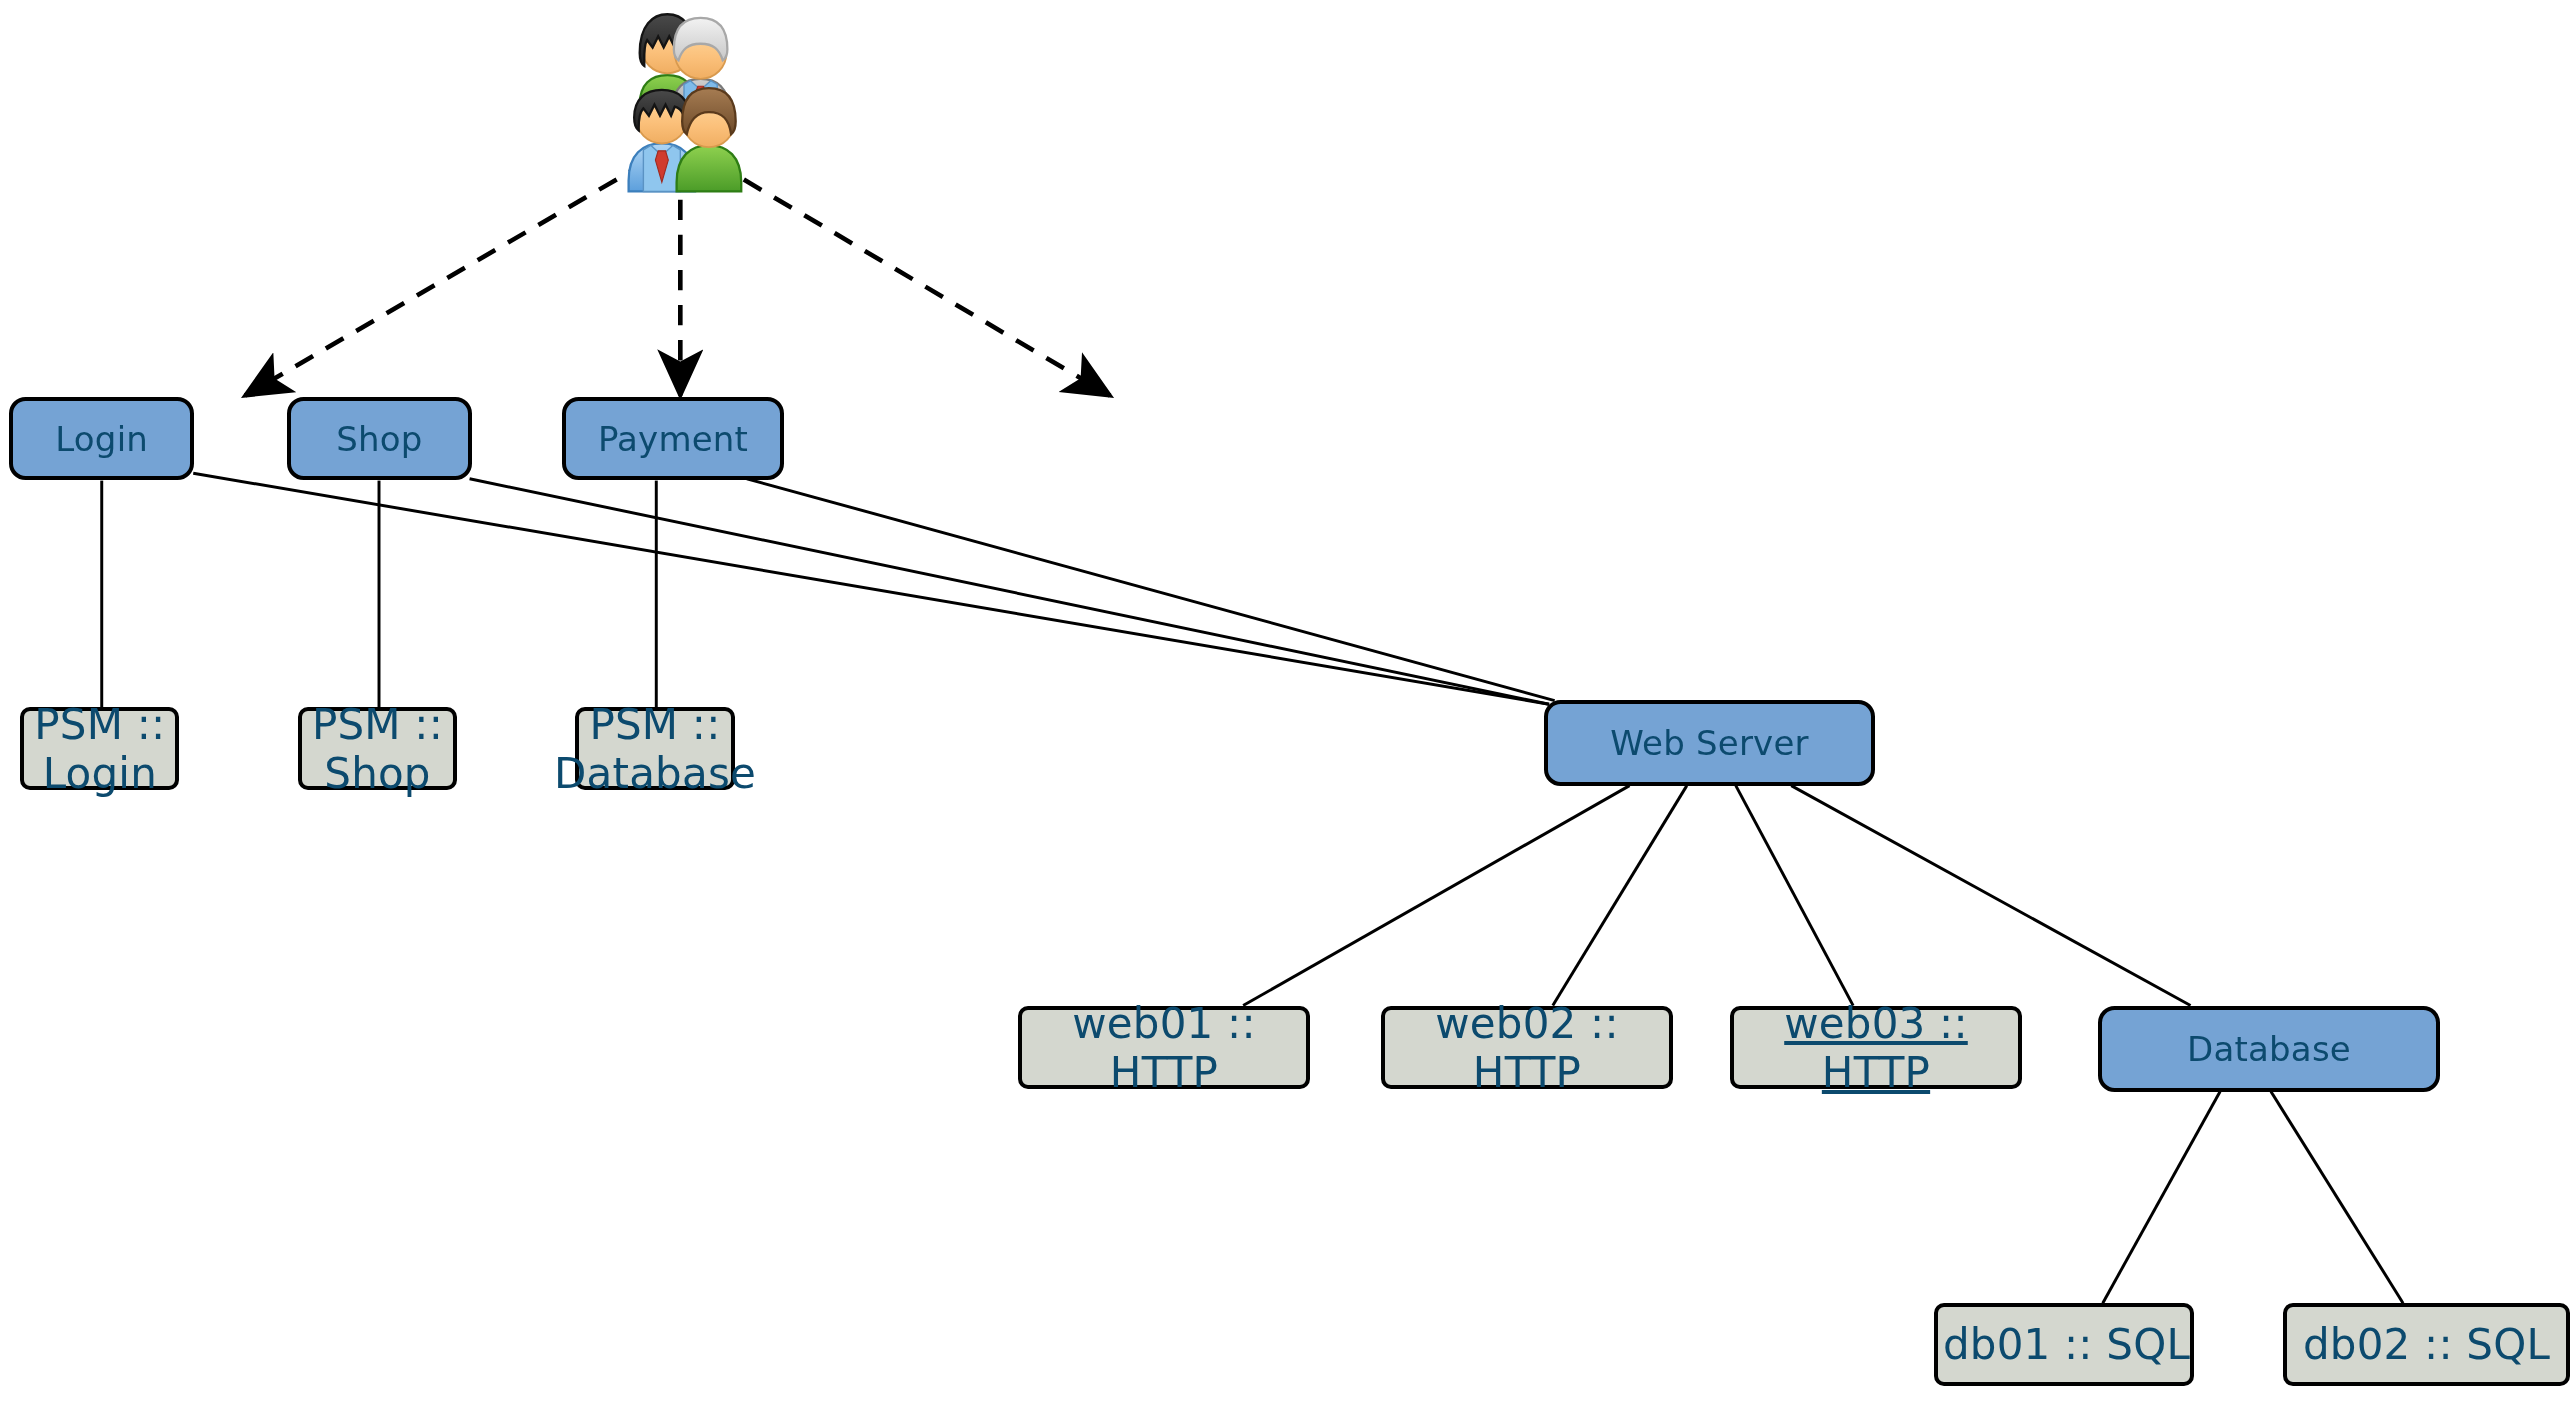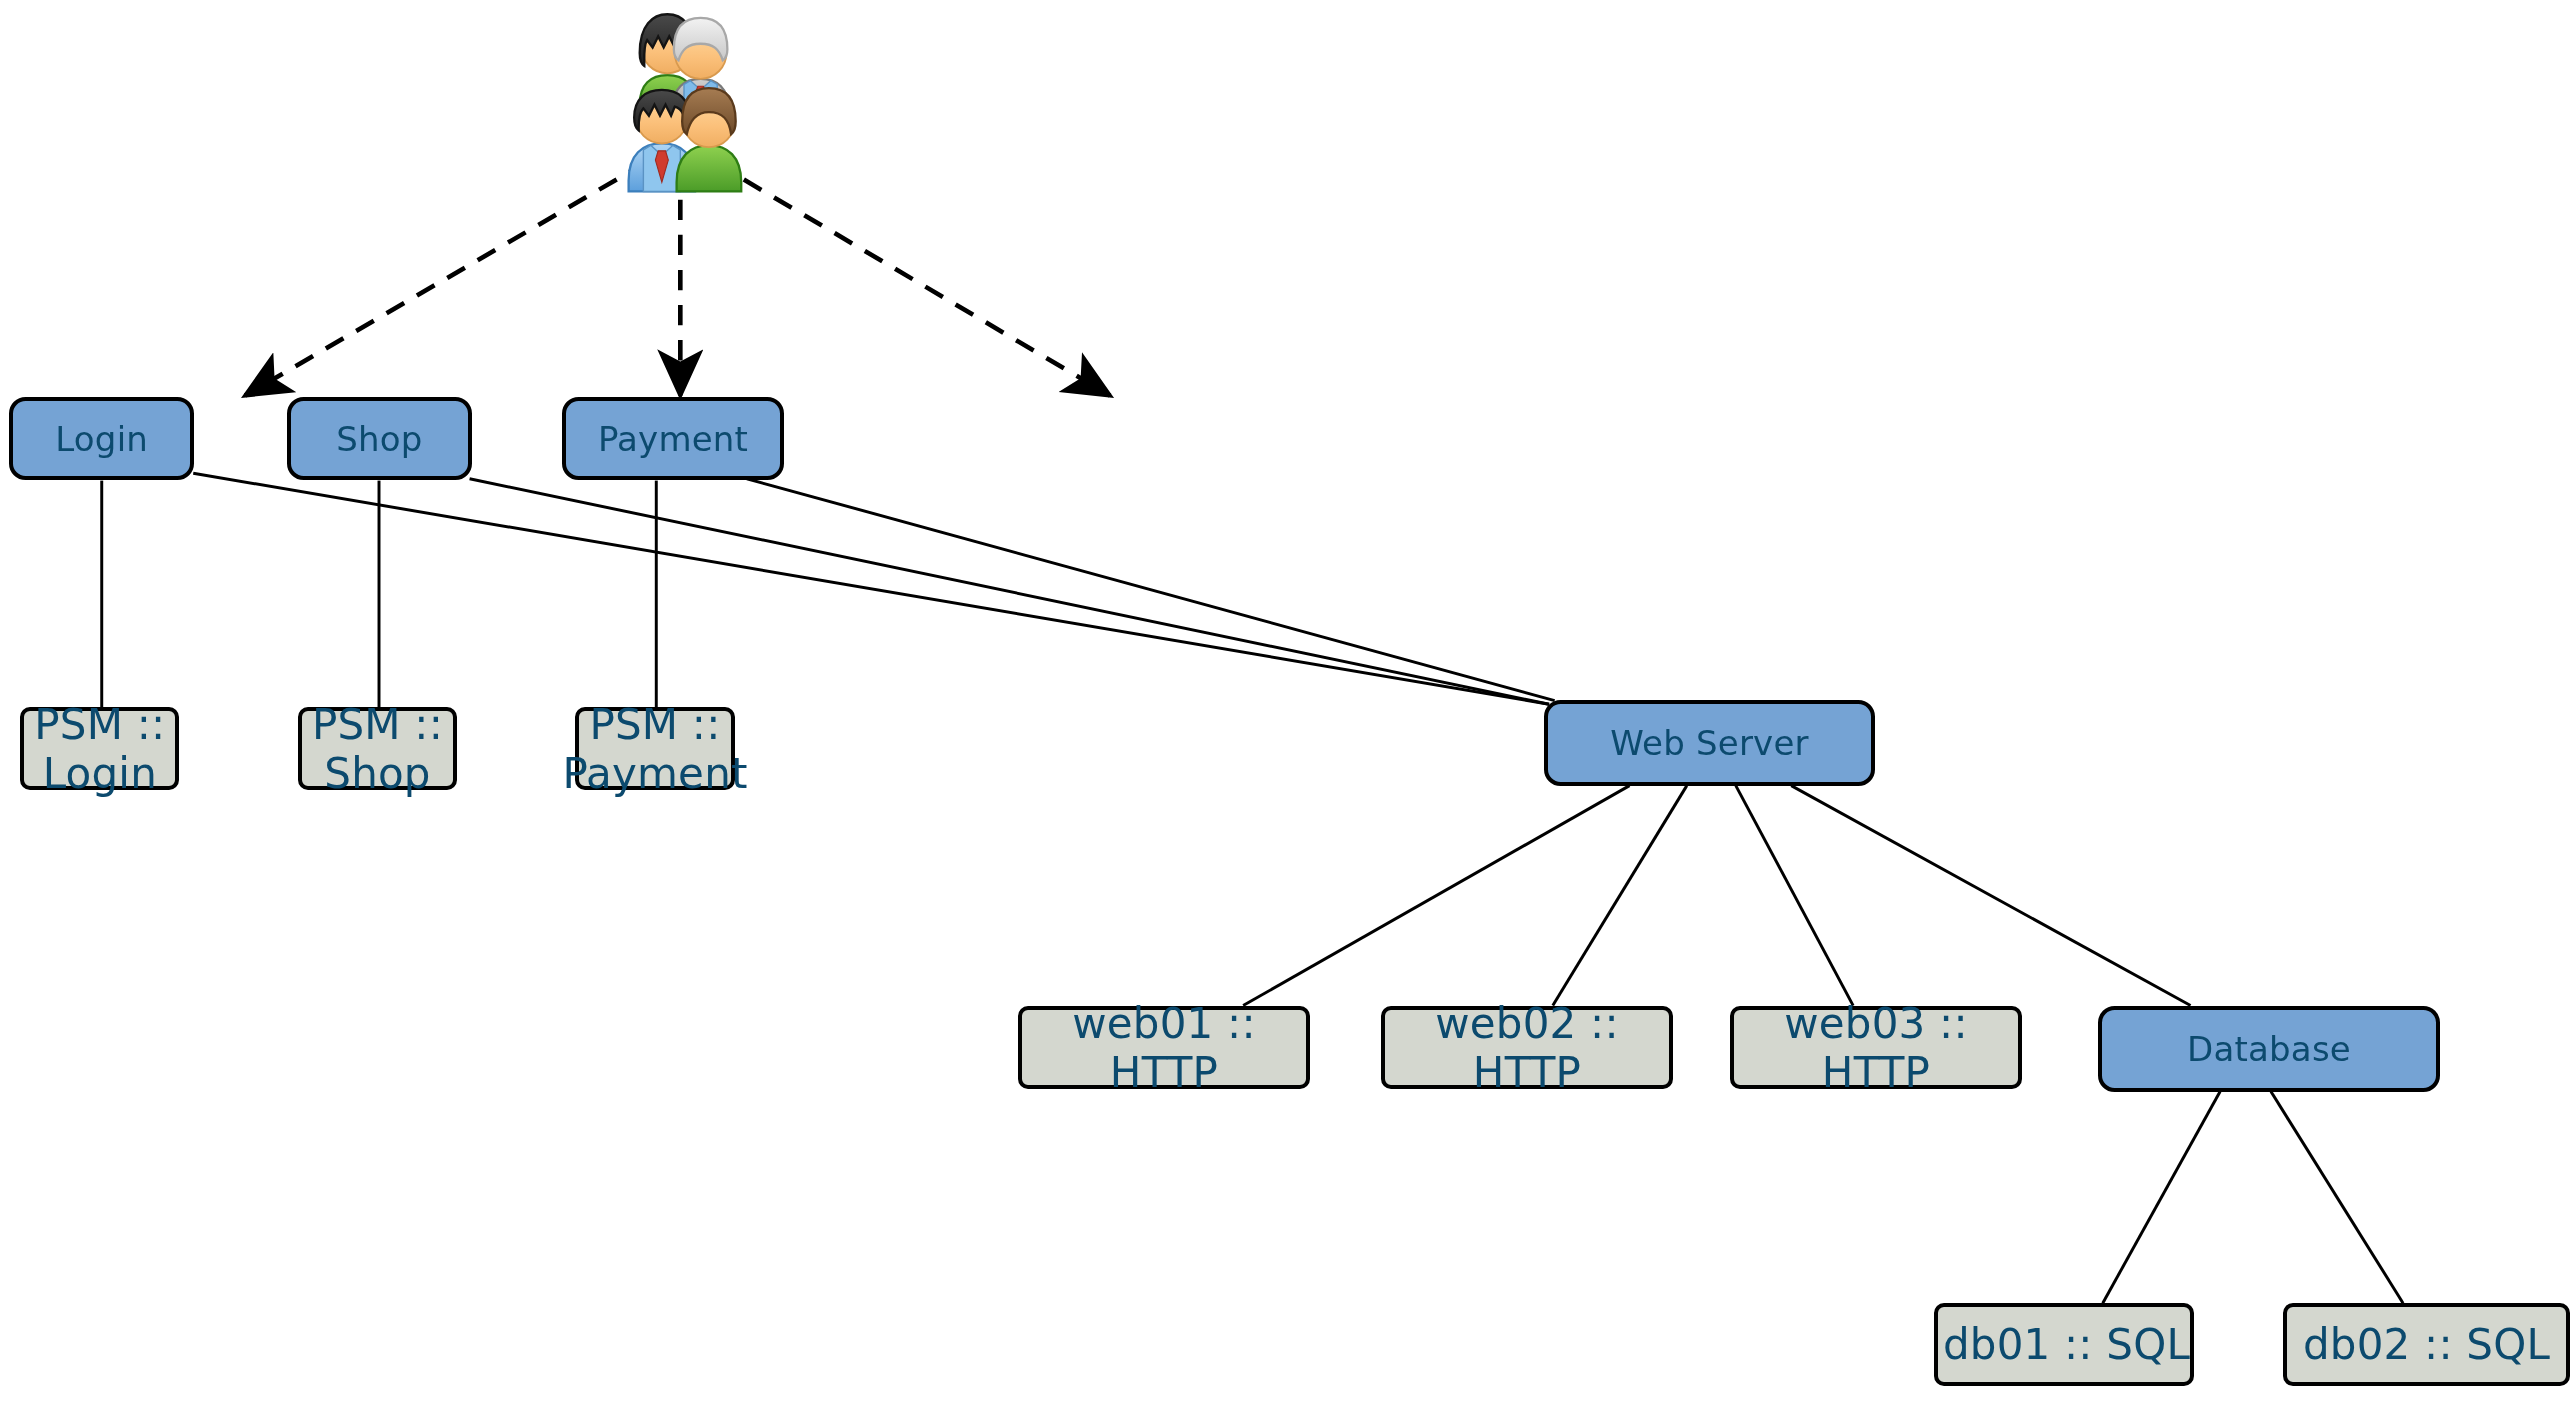--- a/index.html
+++ b/index.html
@@ -165,32 +165,32 @@
       <div class="node node-component" style="left: 562px; top: 397px; width: 222px; height: 83px; background: rgb(117, 163, 212); border-color: rgb(0, 0, 0);">
         <span>Payment</span>
       </div>
       <div class="node node-artifact" style="left: 20.3px; top: 707px; width: 159px; height: 83px; background: rgb(212, 215, 207); border-color: rgb(0, 0, 0);">
         <span>PSM :: Login</span>
       </div>
       <div class="node node-artifact" style="left: 298px; top: 707px; width: 159px; height: 83px; background: rgb(212, 215, 207); border-color: rgb(0, 0, 0);">
         <span>PSM :: Shop</span>
       </div>
       <div class="node node-artifact" style="left: 575px; top: 707px; width: 160px; height: 83px; background: rgb(212, 215, 207); border-color: rgb(0, 0, 0);">
-        <span>PSM :: Payment</span>
+        <span>PSM :: Database</span>
       </div>
       <div class="node node-component" style="left: 1544px; top: 700px; width: 331px; height: 86px; background: rgb(117, 163, 212); border-color: rgb(0, 0, 0);">
         <span>Web Server</span>
       </div>
       <div class="node node-artifact" style="left: 1018px; top: 1006px; width: 292px; height: 83px; background: rgb(212, 215, 207); border-color: rgb(0, 0, 0);">
         <span>web01 :: HTTP</span>
       </div>
       <div class="node node-artifact" style="left: 1381px; top: 1006px; width: 292px; height: 83px; background: rgb(212, 215, 207); border-color: rgb(0, 0, 0);">
         <span>web02 :: HTTP</span>
       </div>
-      <div class="node node-artifact" style="left: 1730px; top: 1006px; width: 292px; height: 83px; background: rgb(212, 215, 207); border-color: rgb(0, 0, 0);">
+      <div class="node node-artifact" style="left: 1730px; top: 1006px; width: 292px; height: 83px; background: rgb(212, 215, 207); border-color: rgb(0, 0, 0); text-decoration: underline;">
         <span>web03 :: HTTP</span>
       </div>
       <div class="node node-component" style="left: 2098px; top: 1006px; width: 342px; height: 86px; background: rgb(117, 163, 212); border-color: rgb(0, 0, 0);">
         <span>Database</span>
       </div>
       <div class="node node-artifact" style="left: 1934px; top: 1303px; width: 260px; height: 83px; background: rgb(212, 215, 207); border-color: rgb(0, 0, 0); justify-content: flex-end;">
         <span>db01 :: SQL</span>
       </div>
       <div class="node node-artifact" style="left: 2283px; top: 1303px; width: 287px; height: 83px; background: rgb(212, 215, 207); border-color: rgb(0, 0, 0);">
         <span>db02 :: SQL</span>

